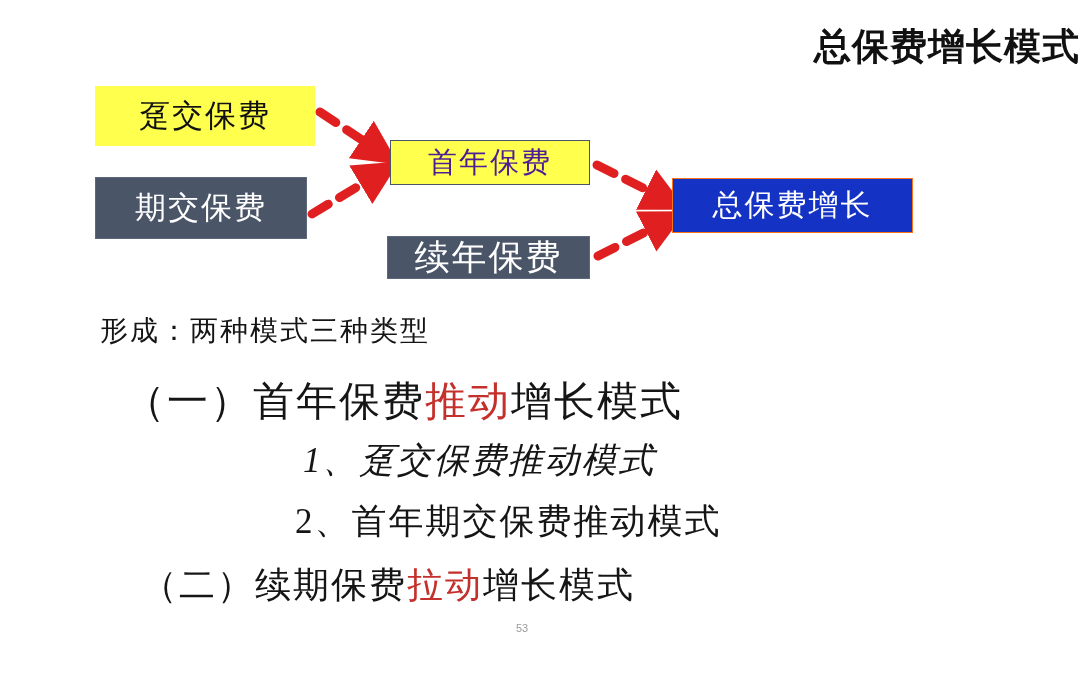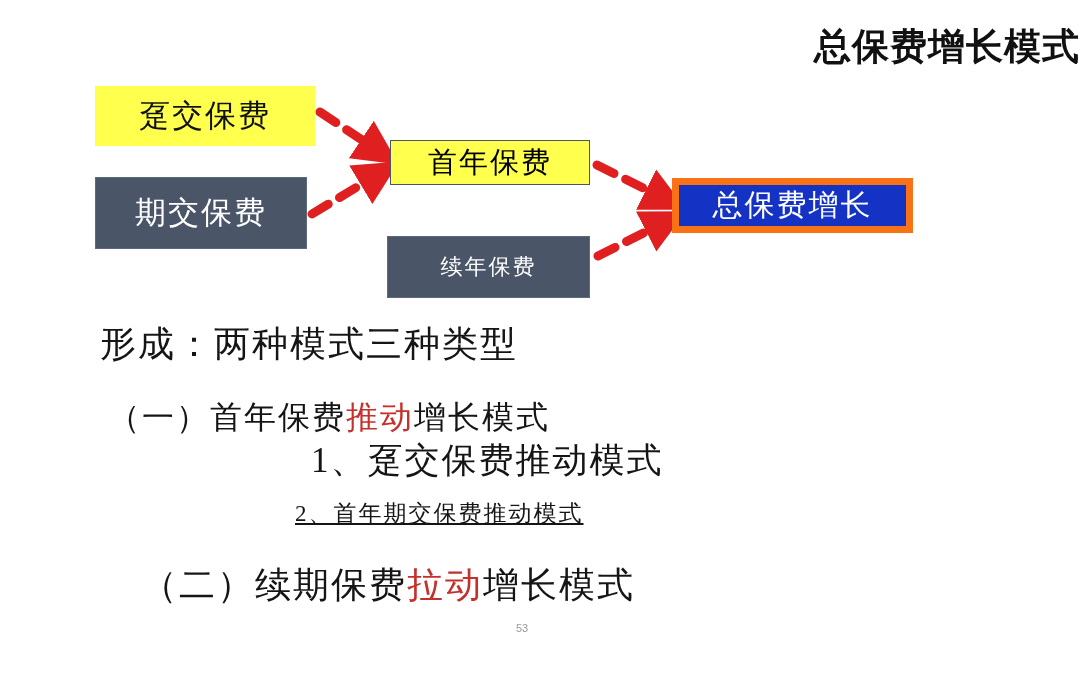--- a/index.html
+++ b/index.html
@@ -41,39 +41,39 @@
     font-family: "Liberation Serif", "DejaVu Serif", serif;
     letter-spacing: 2px;
     white-space: nowrap;
   }
   .dbox.yellow {
     background: #ffff4d;
     color: #111111;
   }
   .dbox.yellow-bordered {
     background: #ffff4d;
-    color: #000000;
+    color: #4c1d95;
     border: 1.5px solid #4a5568;
     font-family: Liberation Mono, monospace;
   }
   .dbox.gray {
     background: #4a5568;
     color: #ffffff;
     border: 1px solid #5d6a7d;
   }
   .dbox.blue {
     background: #1433c4;
     color: #ffffff;
-    border: 7px solid #f97316;
+    border: 1px solid #f97316;
   }
 
   #box-dunjiao   { left: 95px;  top: 86px;  width: 220px; height: 60px;  font-size: 31px; }
-  #box-qijiao    { left: 95px;  top: 177px; width: 212px; height: 72px;  font-size: 31px; }
+  #box-qijiao    { left: 95px;  top: 177px; width: 212px; height: 62px;  font-size: 31px; }
   #box-shounian  { left: 390px; top: 140px; width: 200px; height: 45px;  font-size: 29px; }
-  #box-xunian    { left: 387px; top: 236px; width: 203px; height: 62px;  font-size: 22px; }
+  #box-xunian    { left: 387px; top: 236px; width: 203px; height: 43px;  font-size: 35px; }
   #box-total     { left: 672px; top: 178px; width: 241px; height: 55px;  font-size: 30px; }
 
   
   #arrows {
     position: absolute;
     left: 0;
     top: 0;
     width: 1080px;
     height: 681px;
     pointer-events: none;
@@ -87,24 +87,24 @@
     width: 1080px;
   }
   .bline {
     font-family: "Liberation Serif", "DejaVu Serif", serif;
     color: #151515;
     white-space: nowrap;
     letter-spacing: 2px;
   }
   .bline .hl { color: #c4302b; }
 
-  #line-1 { position: absolute; left: 100px; top: 8px;   font-size: 36px; }
-  #line-2 { position: absolute; left: 108px; top: 62px;  font-size: 32px; margin-top: 22px; }
-  #line-3 { position: absolute; left: 311px; top: 125px; font-size: 35px; }
-  #line-4 { position: absolute; left: 295px; top: 186px; font-size: 23px; text-decoration: underline; }
+  #line-1 { position: absolute; left: 100px; top: 0px;   font-size: 28px; }
+  #line-2 { position: absolute; left: 124px; top: 62px;  font-size: 41px; }
+  #line-3 { position: absolute; left: 303px; top: 125px; font-size: 35px; font-style: italic; }
+  #line-4 { position: absolute; left: 295px; top: 186px; font-size: 35px; }
   #line-5 { position: absolute; left: 108px; top: 249px; font-size: 36px; margin-left: 33px; }
 
   
   #page-number {
     position: absolute;
     left: 0;
     top: 622px;
     width: 1044px;
     text-align: center;
     font-family: "Liberation Sans", "DejaVu Sans", sans-serif;

